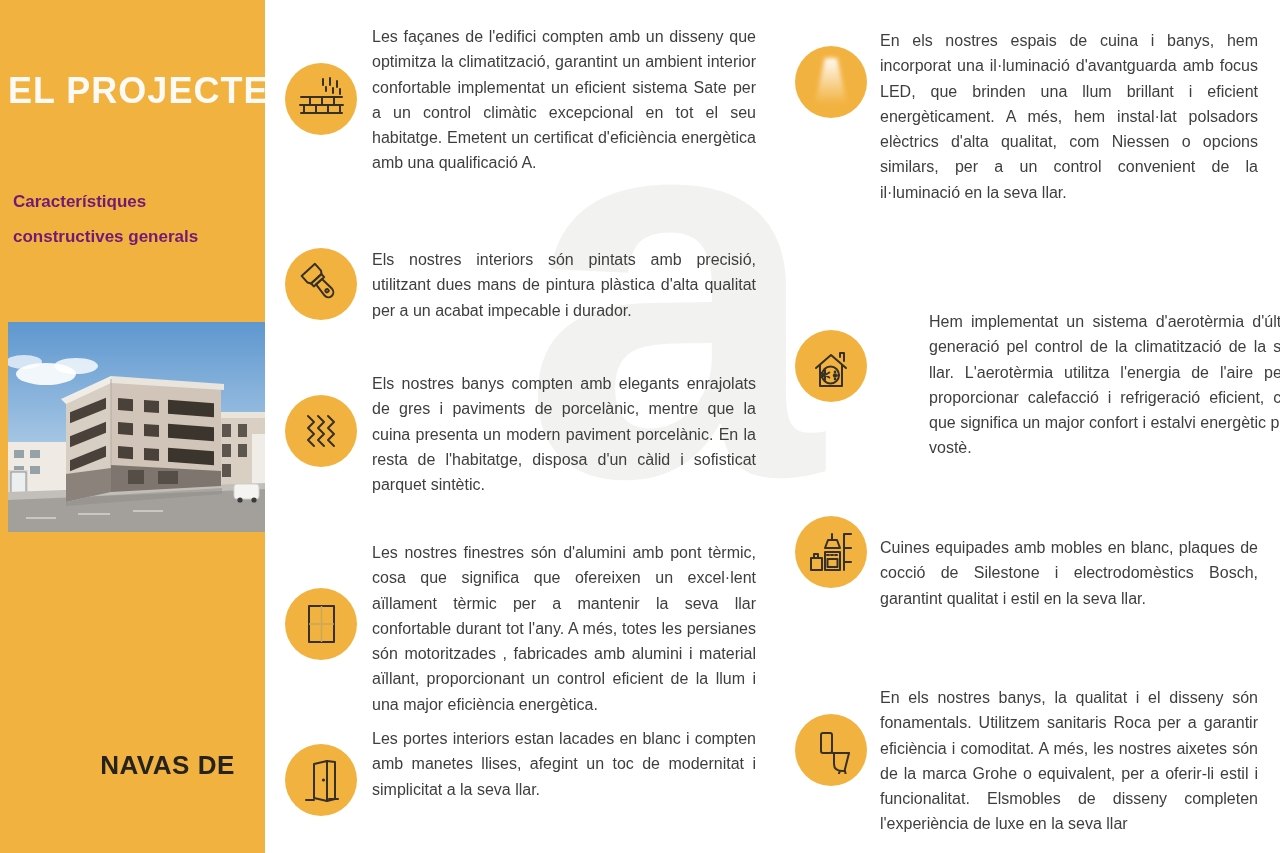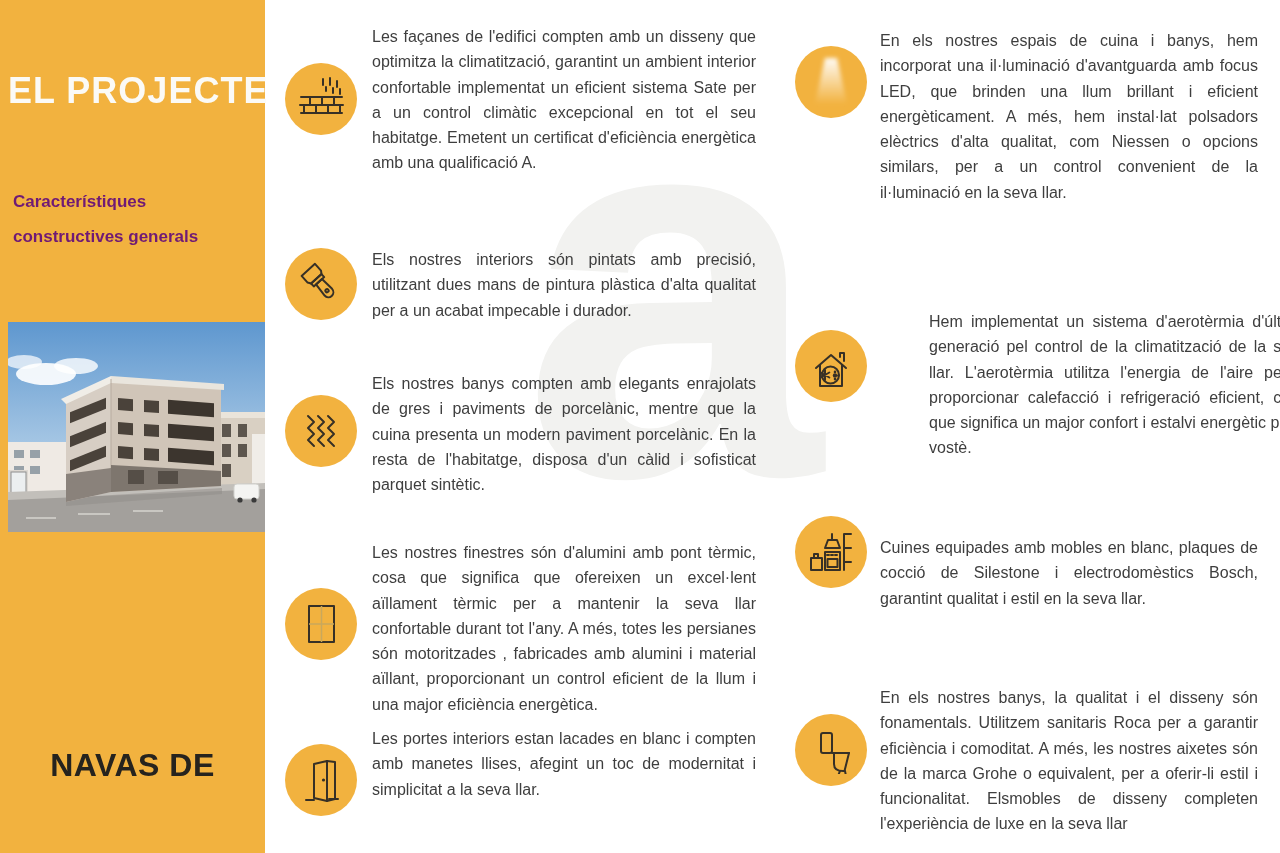--- a/index.html
+++ b/index.html
@@ -20,21 +20,21 @@
     position:absolute;left:8px;top:70px;width:257px;
     font-size:36px;font-weight:600;letter-spacing:1px;color:#FBFAF6;white-space:nowrap;
   }
   .sidebar-subtitle{
     position:absolute;left:13px;top:168px;width:230px;
     font-size:17px;line-height:35px;font-weight:600;color:#701a75;margin-top:16px;
   }
   .sidebar-photo{position:absolute;left:8px;top:322px;width:257px;height:210px;display:block;}
   .sidebar-address{
     position:absolute;left:0;top:746px;width:265px;text-align:center;
-    font-size:32px;line-height:38px;font-weight:700;letter-spacing:.5px;color:#26231E;
+    font-size:26px;line-height:38px;font-weight:700;letter-spacing:.5px;color:#26231E;padding-left:35px;
   }
   
   .para{
     position:absolute;z-index:1;
     font-size:16px;line-height:25.3px;color:#3E3E3E;
     text-align:justify;
   }
   .icon-circle{
     position:absolute;z-index:1;width:72px;height:72px;border-radius:50%;
     background:#F2B23F;display:flex;align-items:center;justify-content:center;

